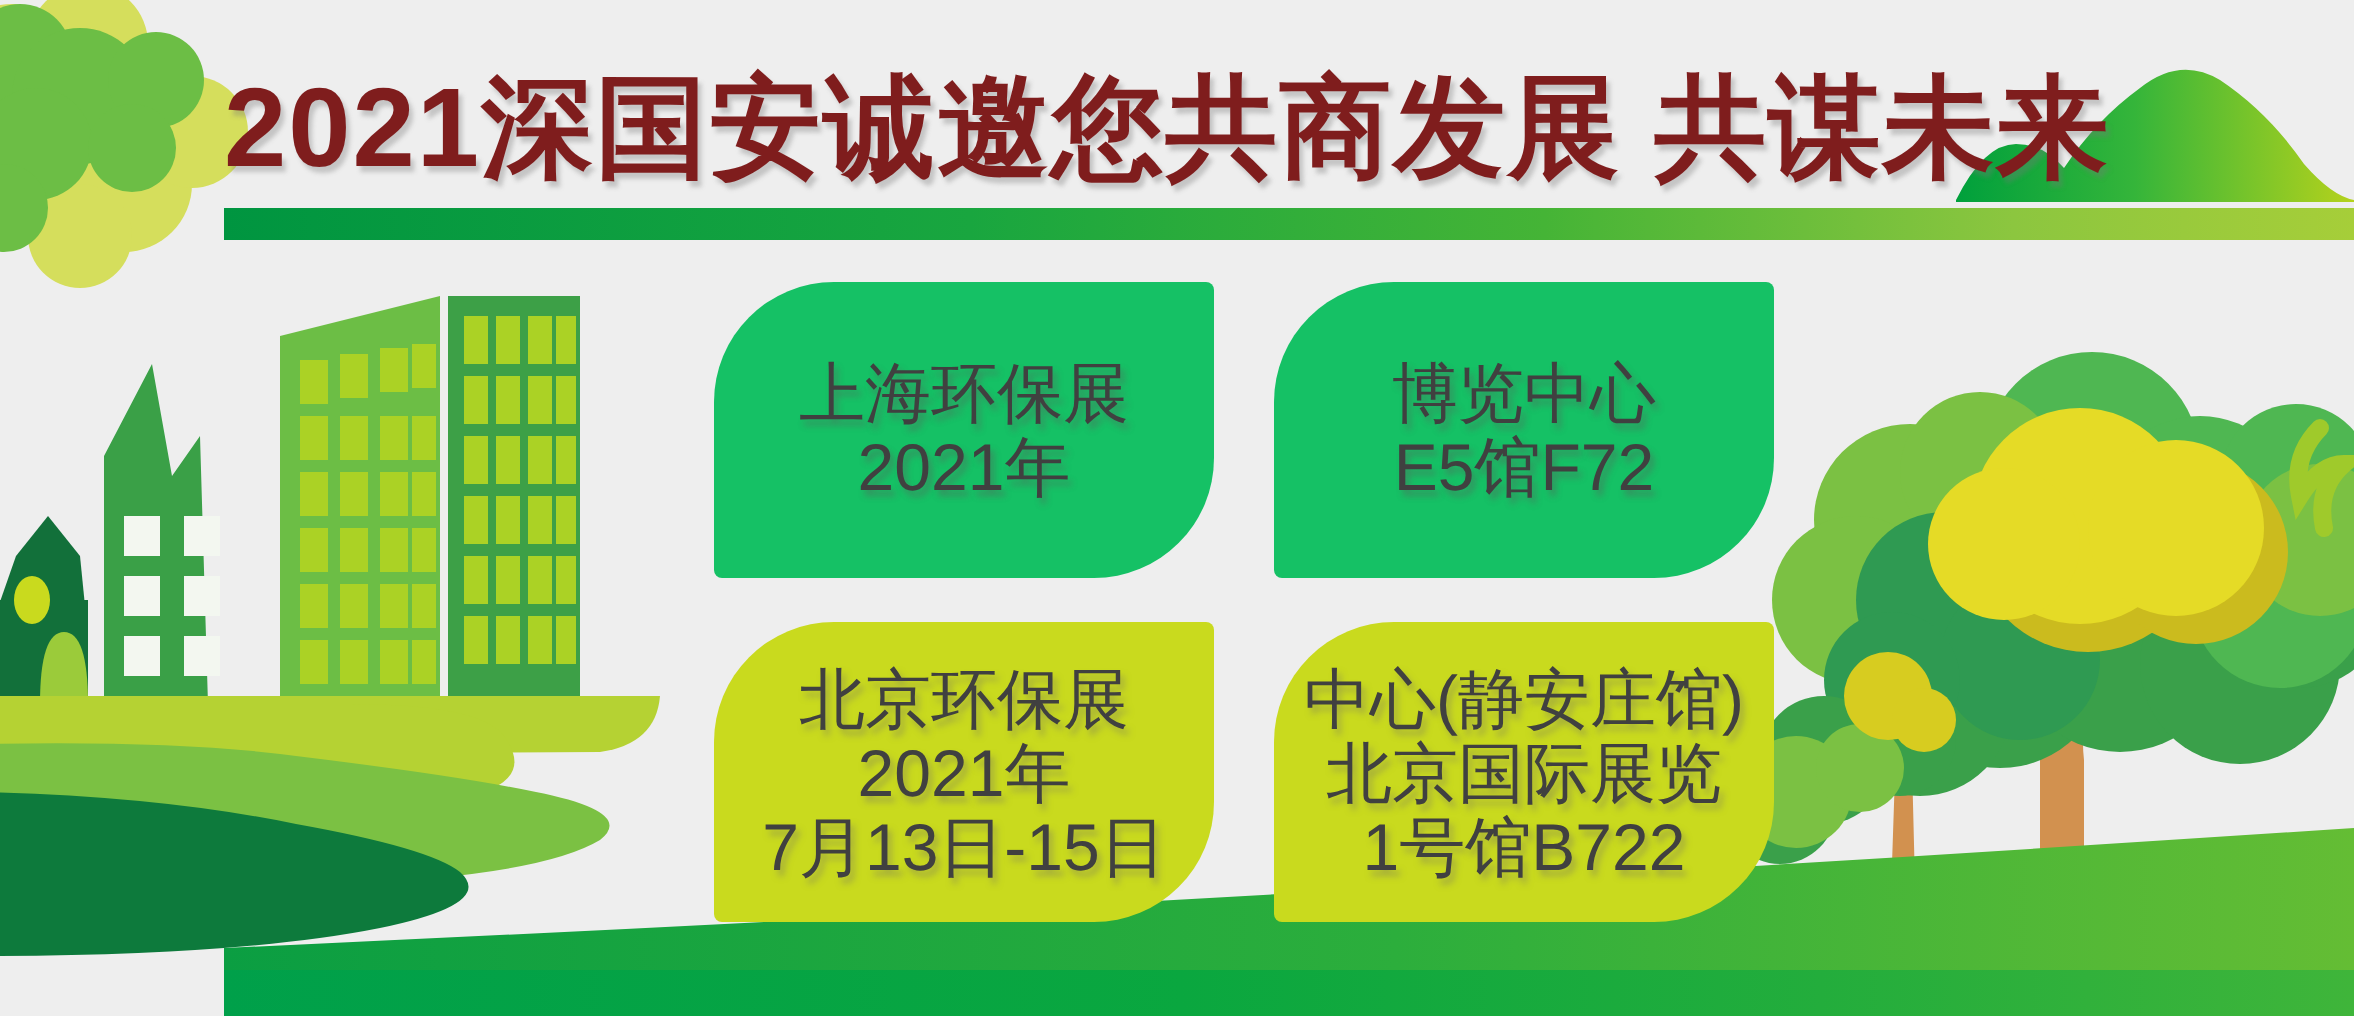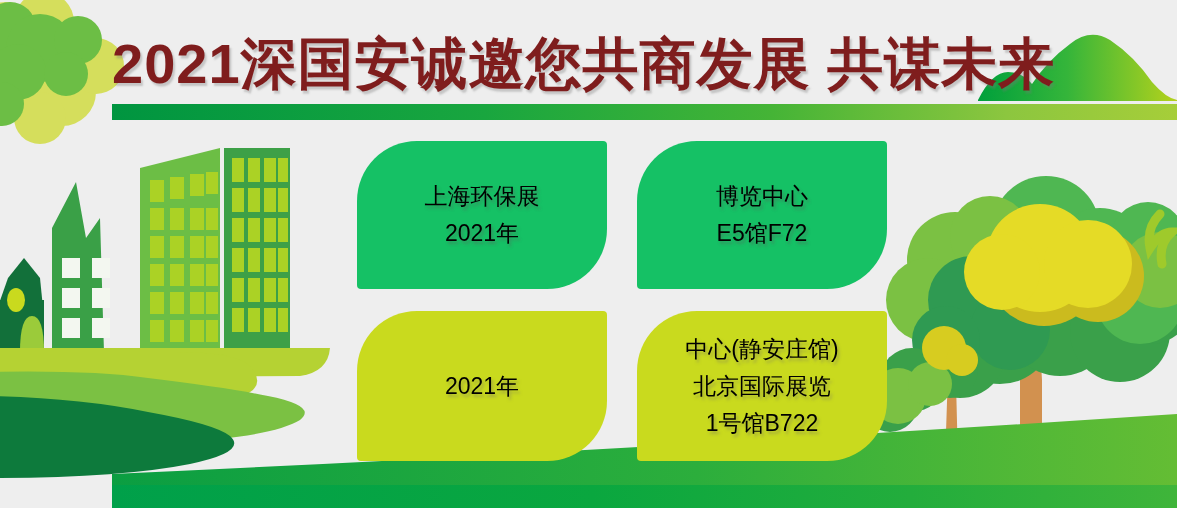--- a/index.html
+++ b/index.html
@@ -70,22 +70,22 @@
     flex-direction: column;
     align-items: center;
     justify-content: center;
     border-radius: 60px 4px 60px 4px;
     box-sizing: border-box;
     padding: 4px 6px;
   }
   .card.green  { background: #15c165; }
   .card.lime   { background: #c9da1e; }
   .card-line {
-    color: #000000;
-    font-size: 23px;
+    color: #404040;
+    font-size: 33px;
     line-height: 37px;
     font-weight: 400;
     white-space: nowrap;
     text-shadow: 2px 3px 3px rgba(90,90,90,0.45);
   }
   .card.lime .card-line { text-shadow: 2px 3px 3px rgba(130,130,90,0.5); }
 </style>
 </head>
 <body>
 
@@ -287,21 +287,23 @@
       <div class="card-line">上海环保展</div>
       <div class="card-line">2021年</div>
     </div>
 
     <div class="card green">
       <div class="card-line">博览中心</div>
       <div class="card-line">E5馆F72</div>
     </div>
 
     <div class="card lime">
+      <div class="card-line">北京环保展</div>
       <div class="card-line">2021年</div>
+      <div class="card-line">7月13日-15日</div>
     </div>
 
     <div class="card lime">
       <div class="card-line">中心(静安庄馆)</div>
       <div class="card-line">北京国际展览</div>
       <div class="card-line">1号馆B722</div>
     </div>
 
   </div>
 

